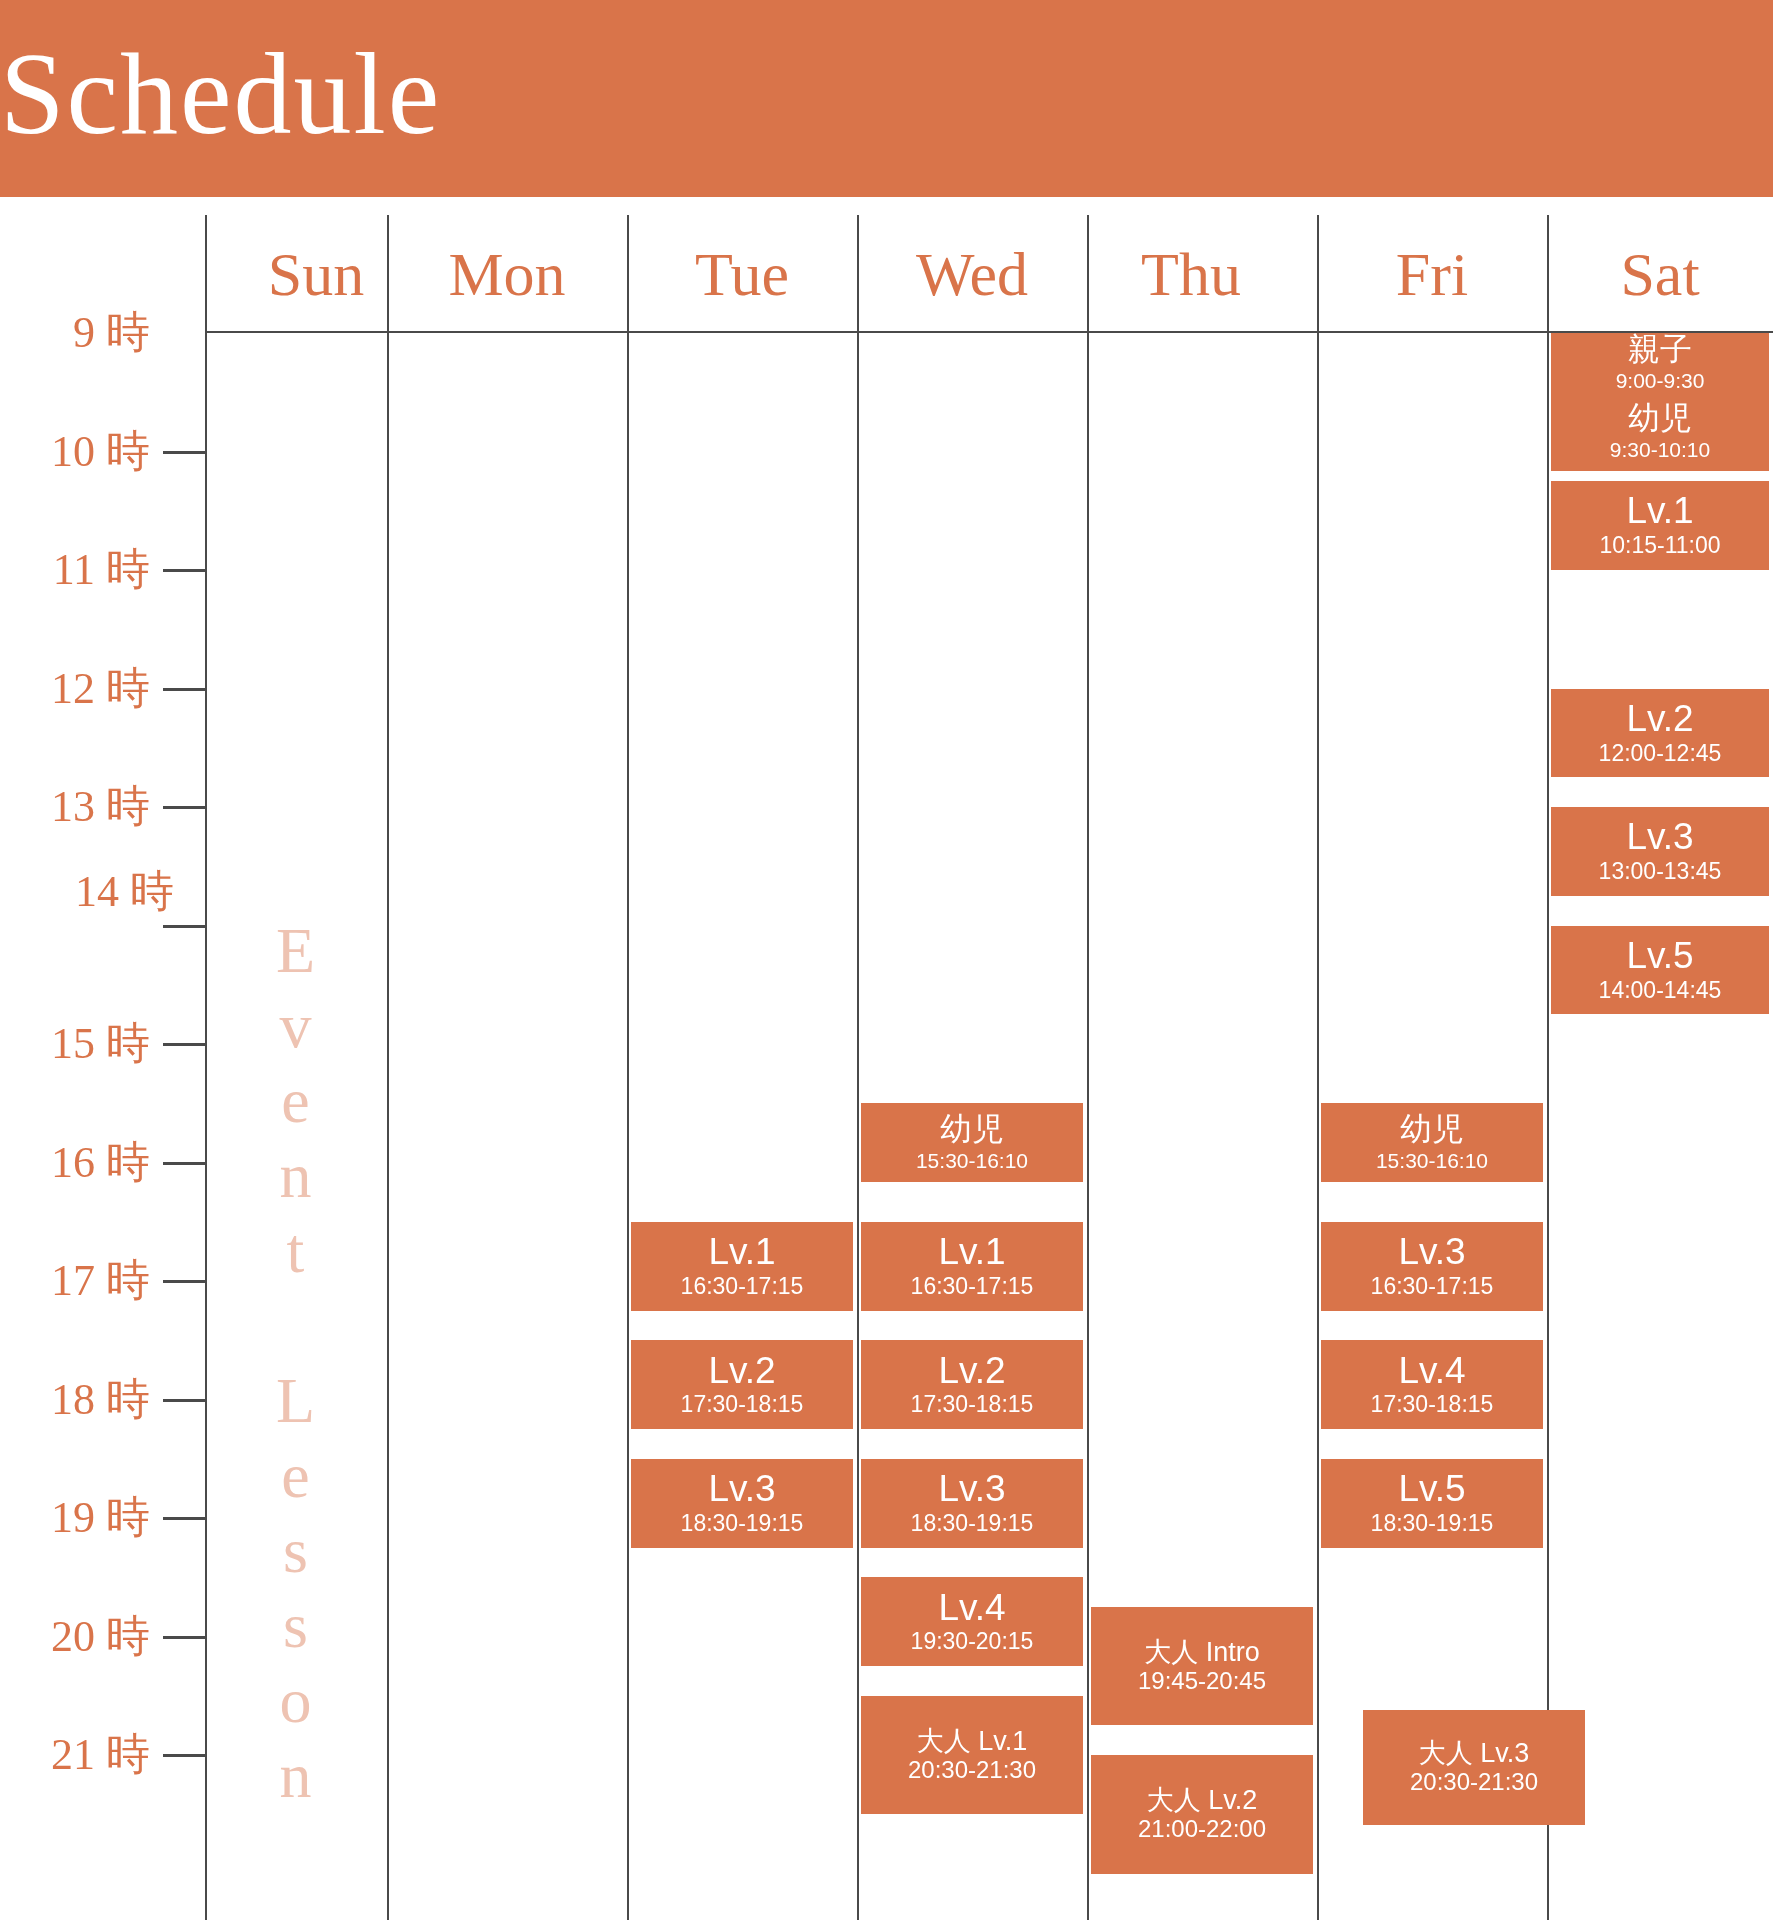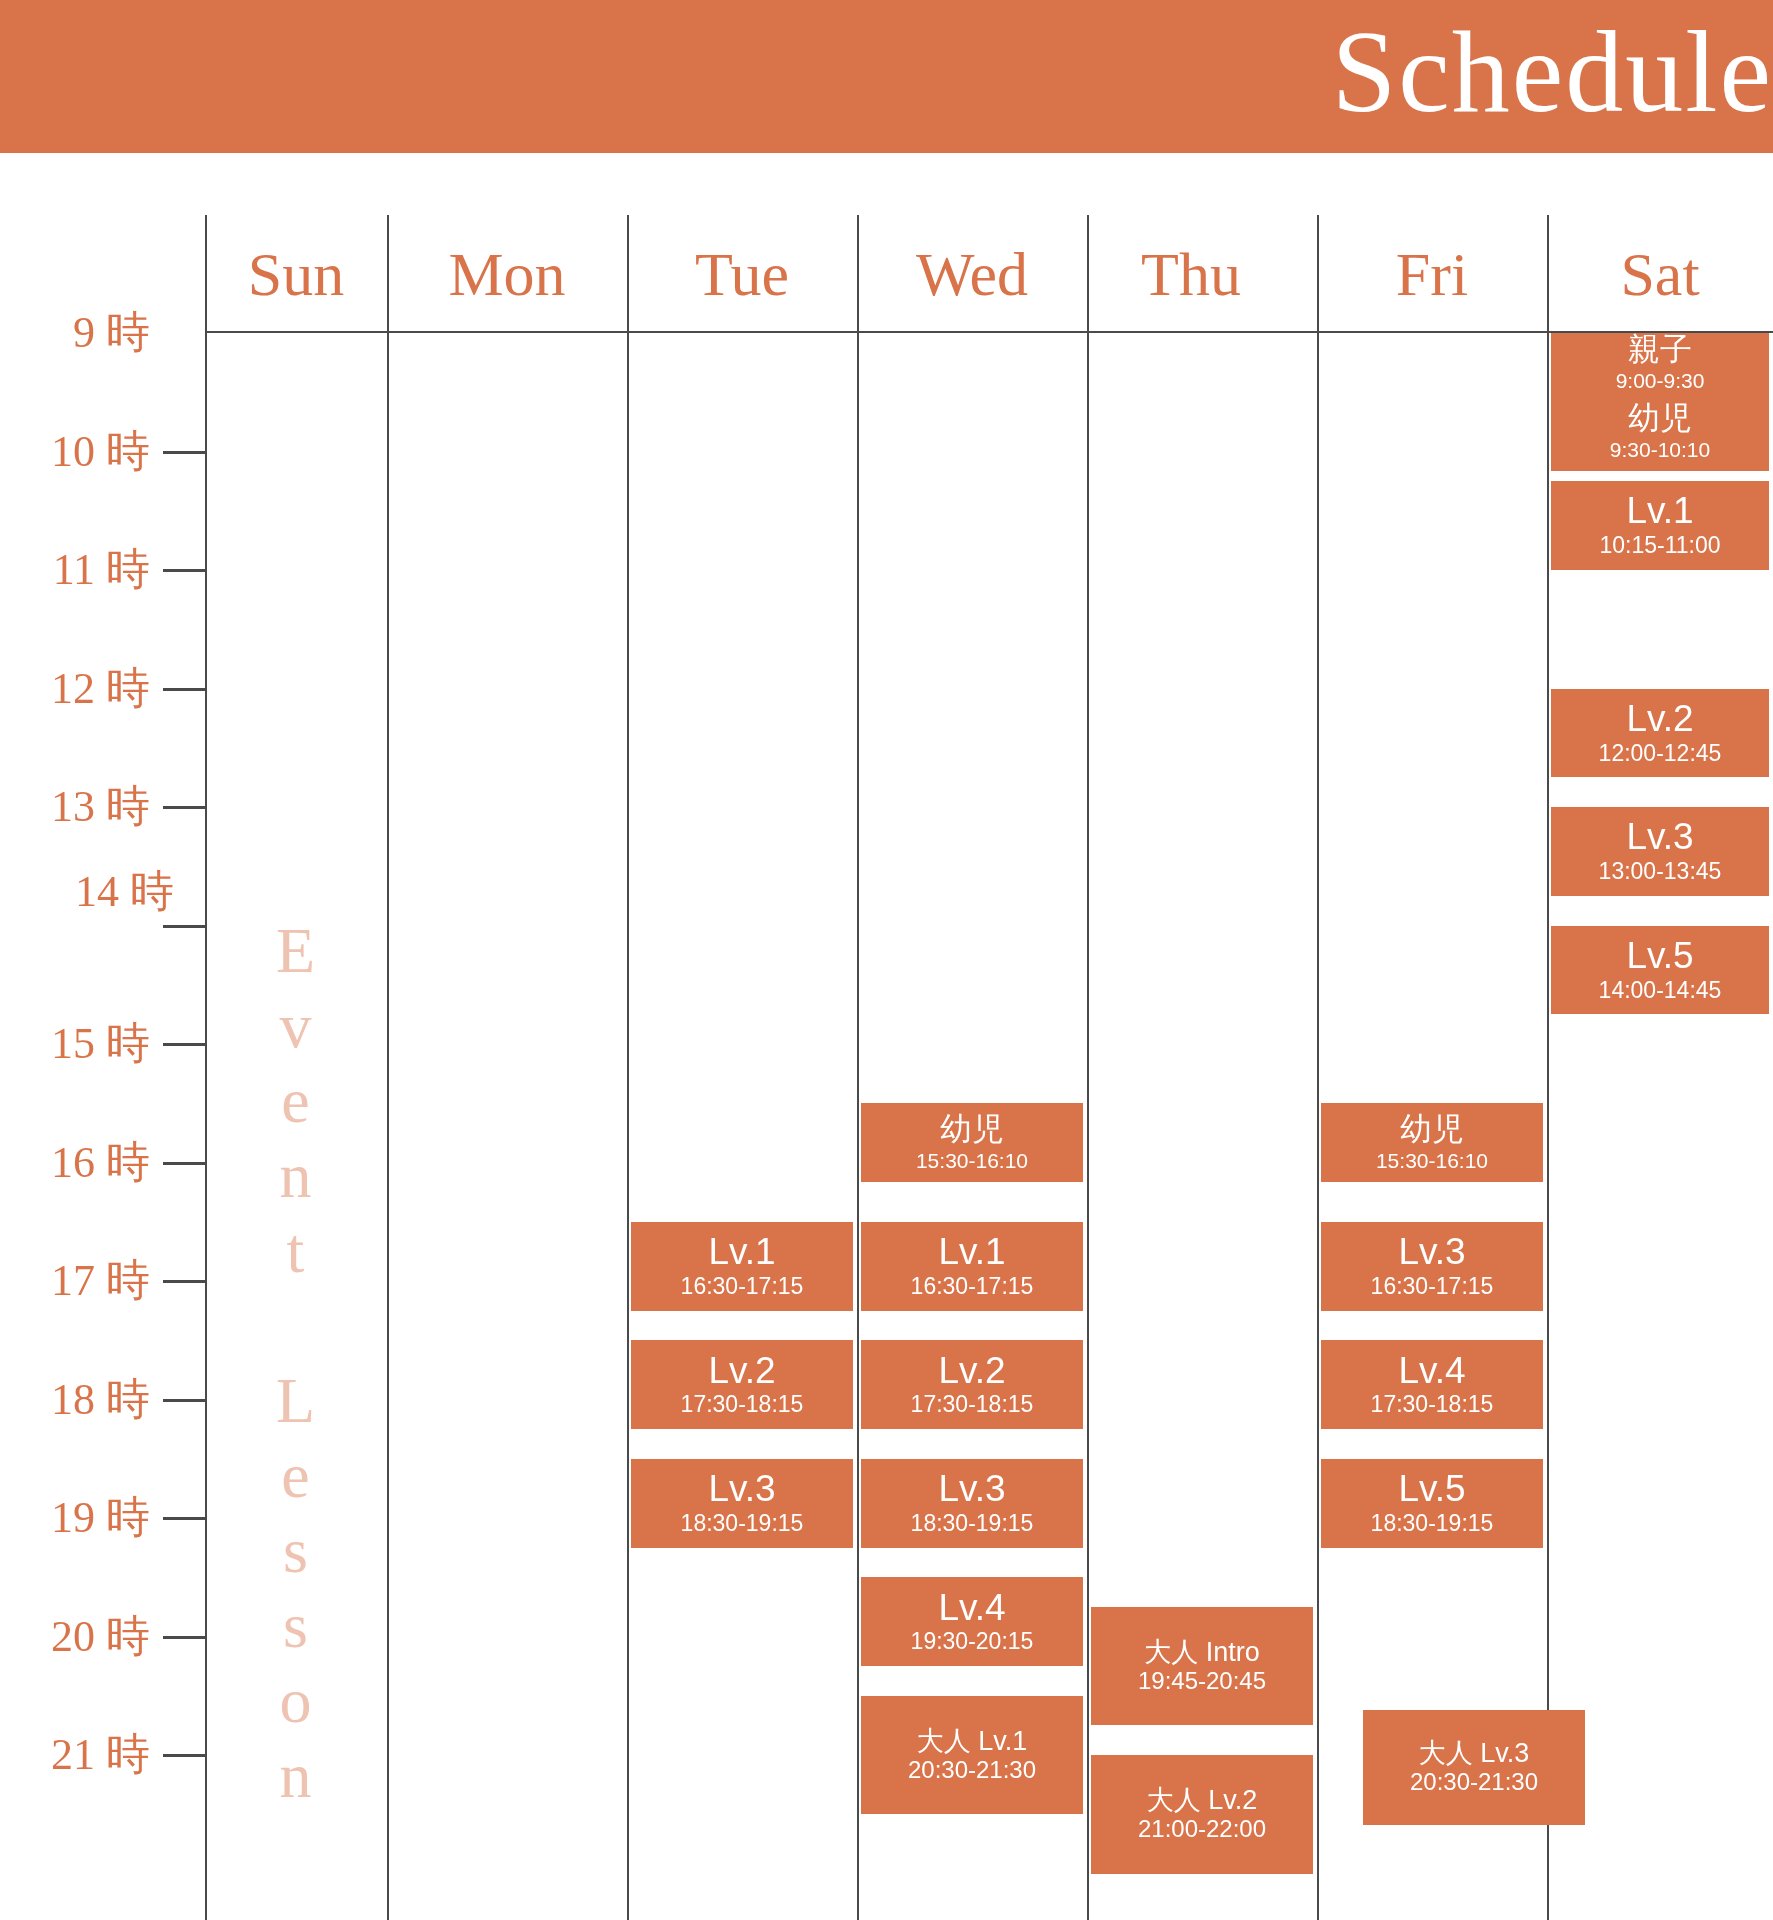--- a/index.html
+++ b/index.html
@@ -14,25 +14,25 @@
     font-family: "Liberation Sans", sans-serif;
     overflow: hidden;
   }
 
   
   #header-banner {
     position: absolute;
     left: 0;
     top: 0;
     width: 1773px;
-    height: 153px;
+    height: 197px;
     background: #d9744a;
     display: flex;
     align-items: center;
-    justify-content: flex-end;
+    justify-content: flex-start;
   }
   #schedule-title {
     font-family: "Liberation Serif", serif;
     color: #ffffff;
     font-size: 116px;
     line-height: 1;
     letter-spacing: 2px;
     font-weight: 400;
     padding-bottom: 10px;
   }
@@ -160,21 +160,21 @@
   <div id="vlines">
       <div class="vline" style="left: 205px; height: 1705px;"></div>
       <div class="vline" style="left: 387px; height: 1705px;"></div>
       <div class="vline" style="left: 627px; height: 1705px;"></div>
       <div class="vline" style="left: 857px; height: 1705px;"></div>
       <div class="vline" style="left: 1087px; height: 1705px;"></div>
       <div class="vline" style="left: 1317px; height: 1705px;"></div>
       <div class="vline" style="left: 1547px; height: 1705px;"></div>
     </div>
   <div id="day-labels">
-      <div class="day-label" style="left: 205px; width: 182px;">Sun</div>
+      <div class="day-label" style="left: 205px; width: 182px; padding-left: 20px;">Sun</div>
       <div class="day-label" style="left: 387px; width: 240px;">Mon</div>
       <div class="day-label" style="left: 627px; width: 230px;">Tue</div>
       <div class="day-label" style="left: 857px; width: 230px;">Wed</div>
       <div class="day-label" style="left: 1087px; width: 208px;">Thu</div>
       <div class="day-label" style="left: 1317px; width: 230px;">Fri</div>
       <div class="day-label" style="left: 1547px; width: 226px;">Sat</div>
     </div>
   <div id="time-axis">
       <div class="time-label" style="top: 96px;">9 時</div>
       <div class="time-label" style="top: 214.5px;">10 時</div>

